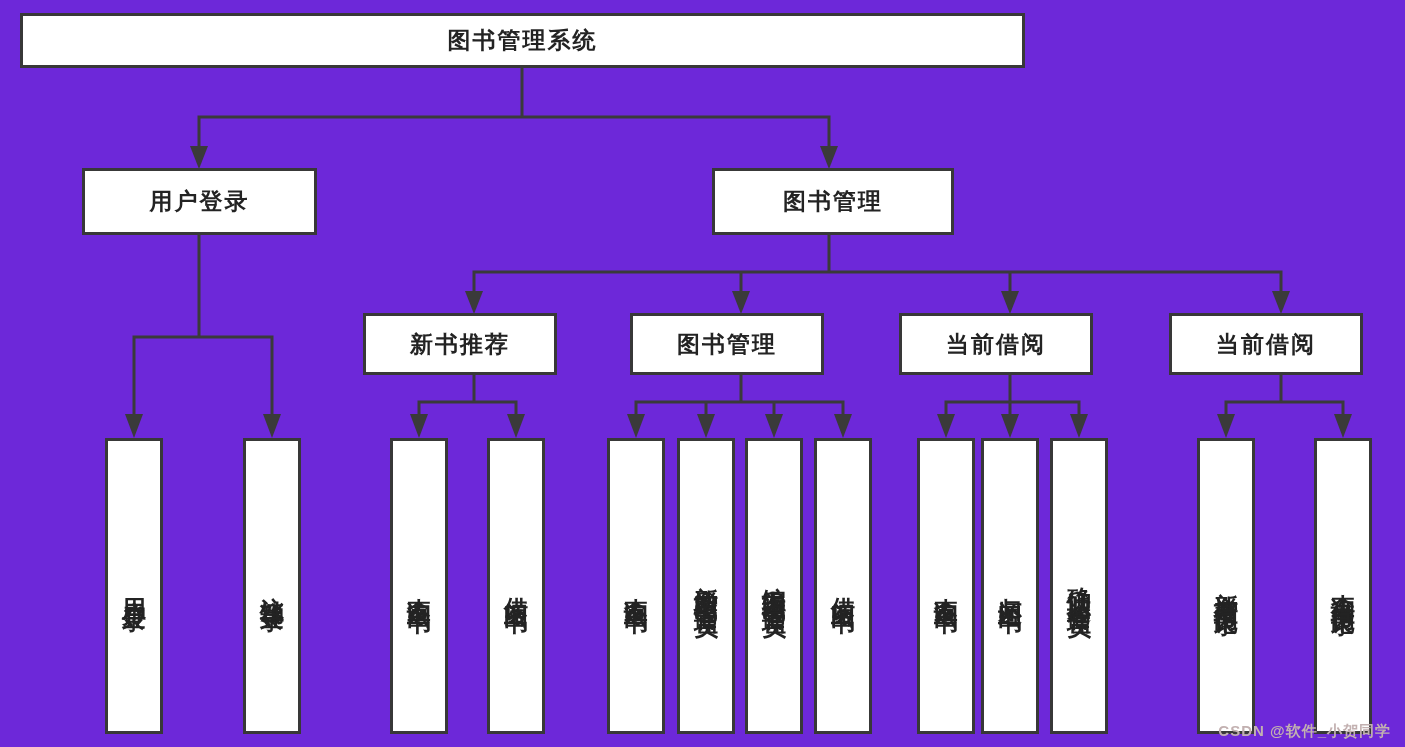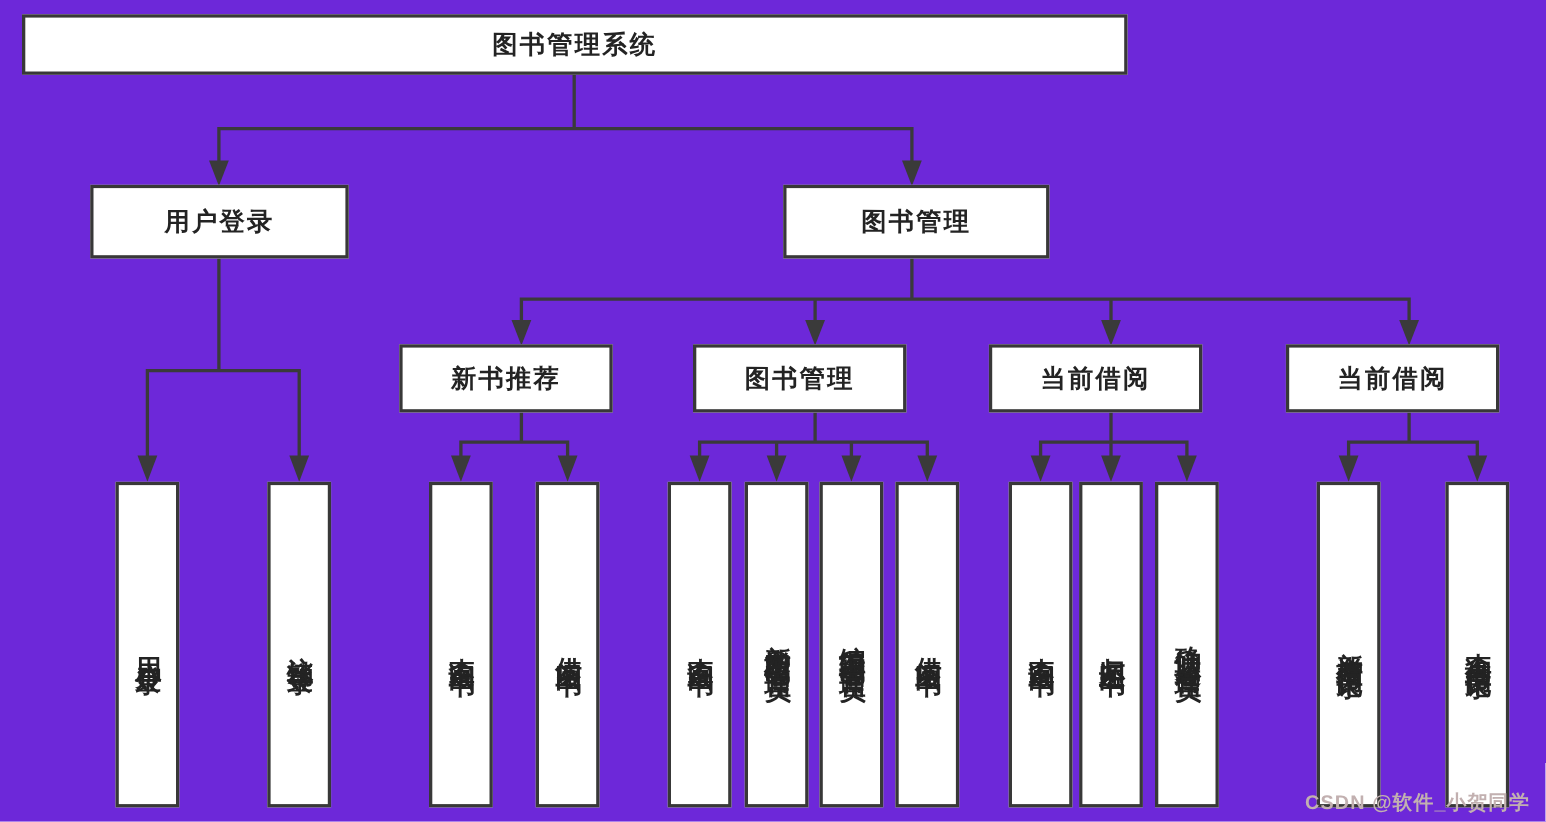--- a/index.html
+++ b/index.html
@@ -36,21 +36,21 @@
   .n-bb-add-books{left:677px;}
   .n-bb-edit-books{left:745px;}
   .n-bb-borrow-books{left:814px;}
   .n-cb-query-books{left:917px;}
   .n-cb-return-books{left:981px;}
   .n-cb-confirm-return{left:1050px;}
   .n-br-add-record{left:1197px;}
   .n-br-query-record{left:1314px;}
   #watermark{
     position:absolute;right:14px;bottom:6px;z-index:5;
-    font-size:18px;color:#c2b0b0;letter-spacing:1px;white-space:nowrap;
+    font-size:15px;color:#c2b0b0;letter-spacing:1px;white-space:nowrap;
   }
 </style>
 </head>
 <body>
 
 <div id="canvas">
 
   <svg id="connectors" viewBox="0 0 1405 747" xmlns="http://www.w3.org/2000/svg">
     <g stroke="#3a3a3a" stroke-width="3" fill="none">
 

